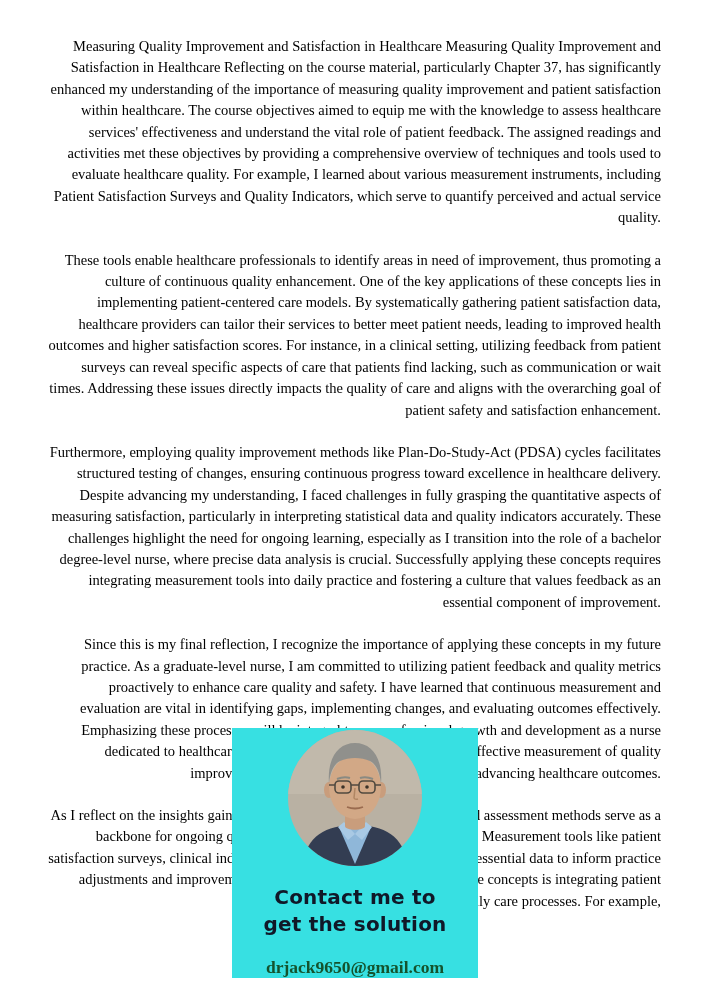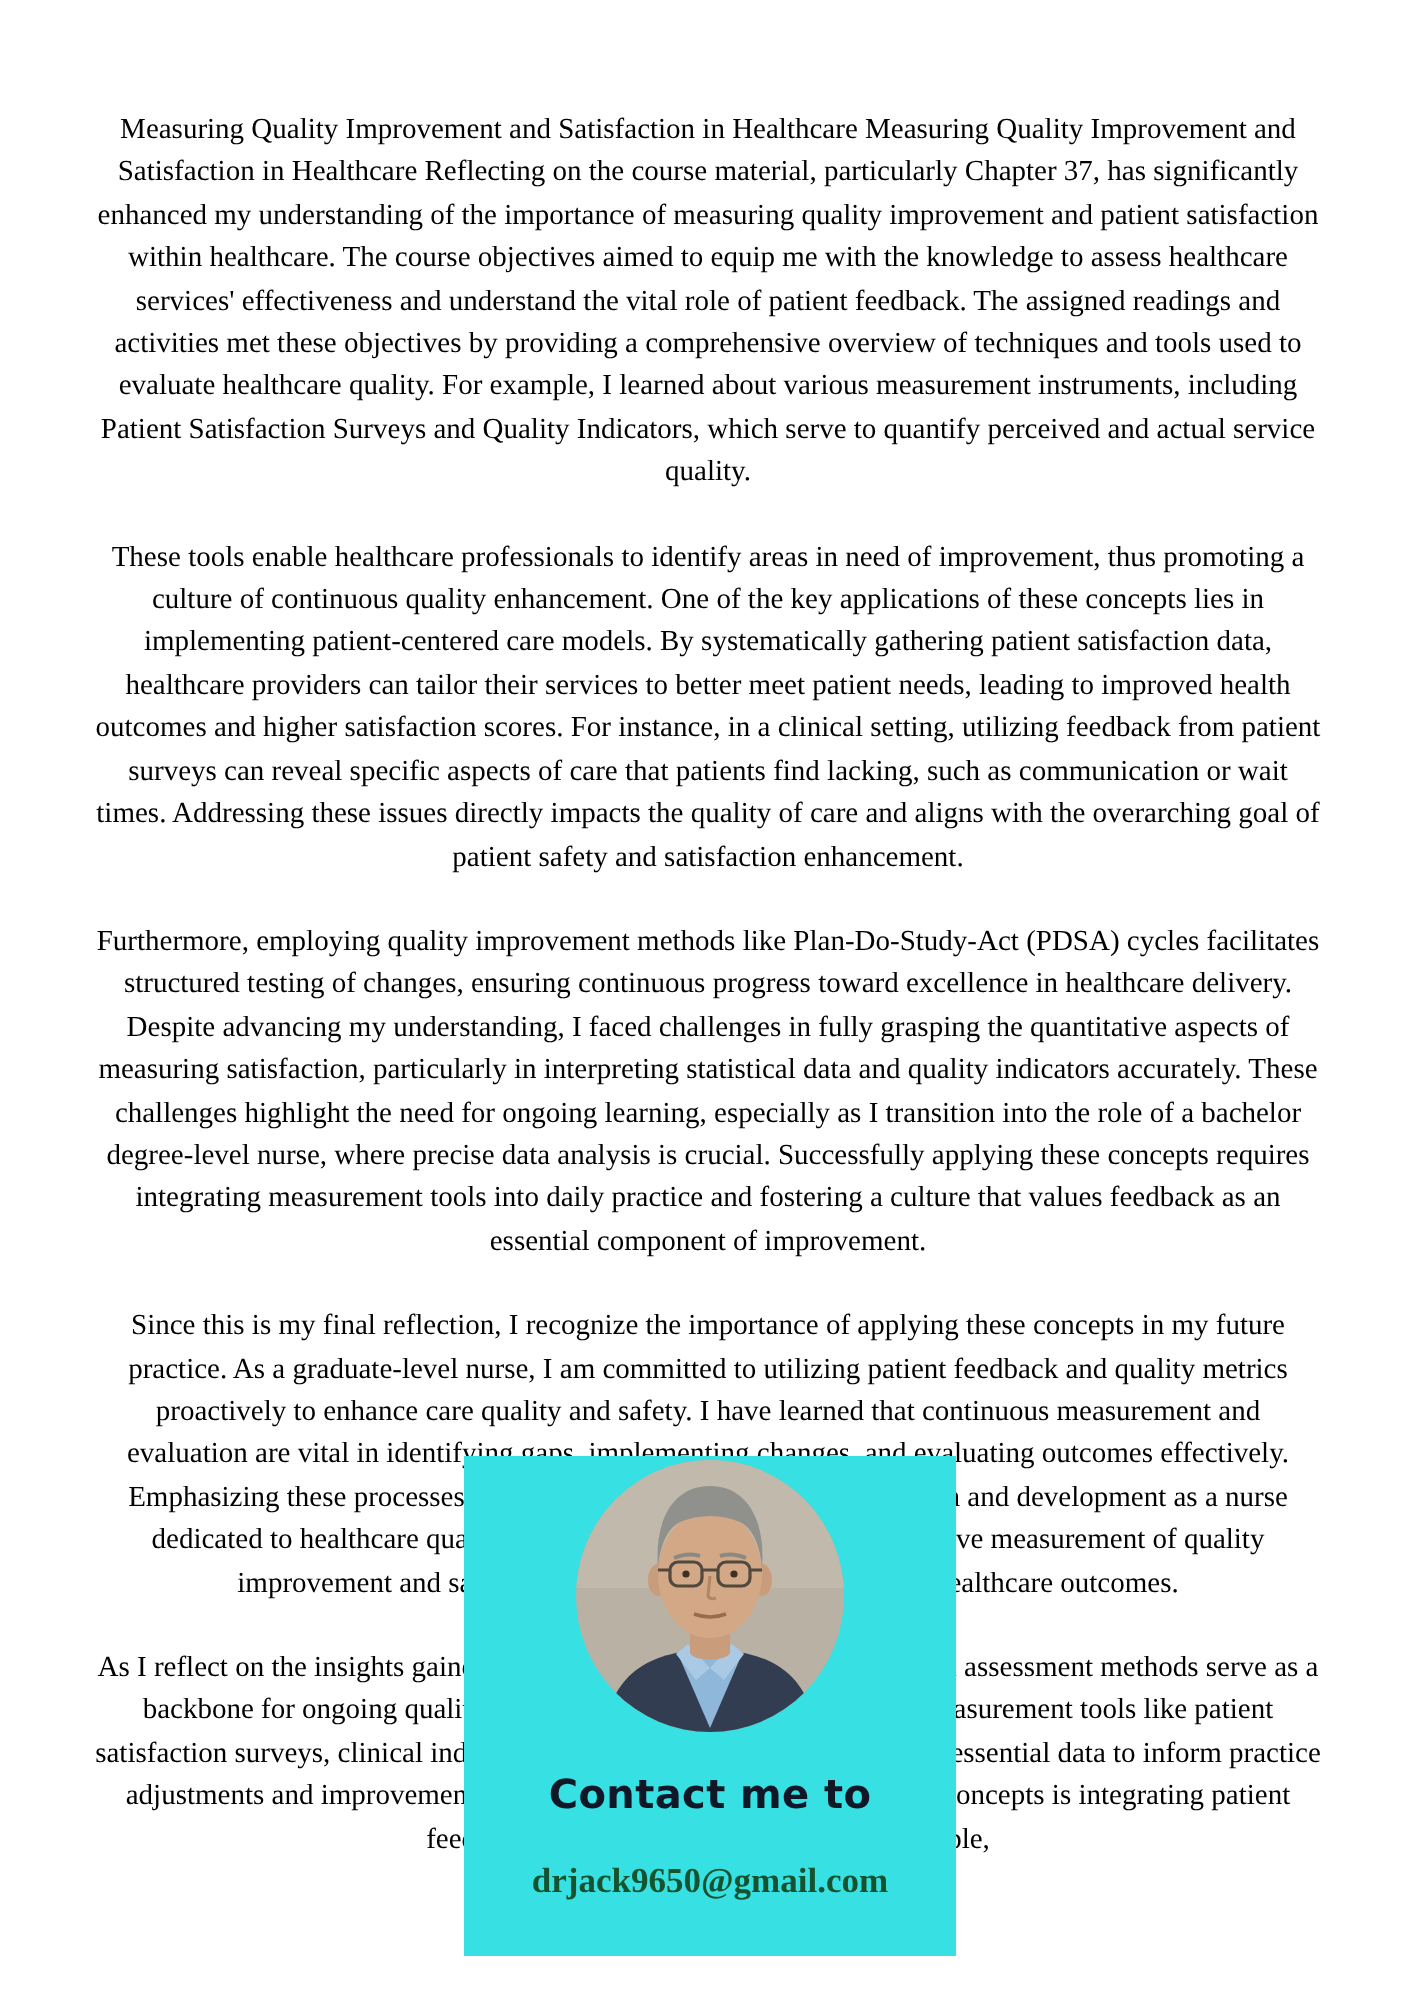--- a/index.html
+++ b/index.html
@@ -14,22 +14,21 @@
   .doc {
     position: absolute;
     left: 47px;
     top: 36px;
     width: 614px;
   }
   .doc p {
     font-size: 14.5px;
     line-height: 21.4px;
     margin-bottom: 21px;
-    text-align: center;
-    margin-top: 19px;
+    text-align: right;
   }
   .overlay {
     position: absolute;
     left: 232px;
     top: 728px;
     width: 246px;
     height: 250px;
     background: #37e0e2;
     display: flex;
     flex-direction: column;
@@ -102,19 +101,20 @@
         </g>
         <circle cx="55" cy="57" r="1.8" fill="#3c3228"></circle>
         <circle cx="79" cy="57" r="1.8" fill="#3c3228"></circle>
         <path d="M67,58 L66,68 Q67,70 70,69" stroke="#b08663" stroke-width="1.5" fill="none"></path>
         <path d="M59,77 Q67,80 75,77" stroke="#9a6b4f" stroke-width="1.8" fill="none"></path>
       </svg>
     </div>
 
     <div class="cta" style="color: rgb(16, 24, 40);">
       <div>Contact me to</div>
+      <div>get the solution</div>
     </div>
 
     <div class="email">drjack9650@gmail.com</div>
 
   </div>
 
 </div>
 
 </body></html>

